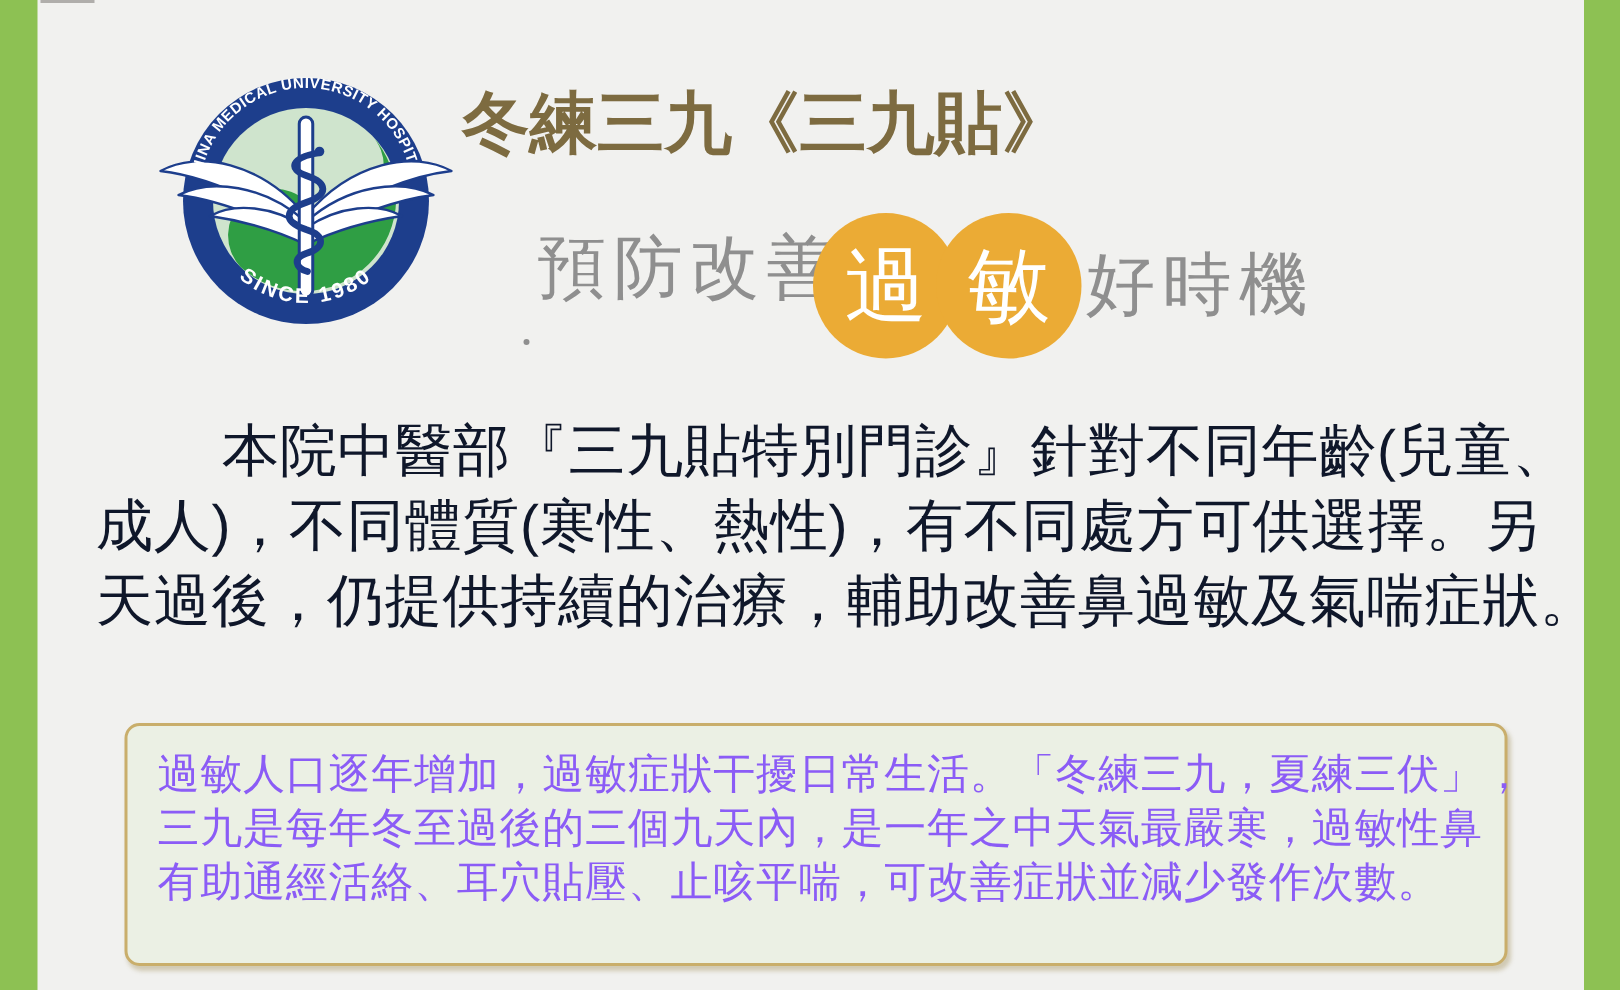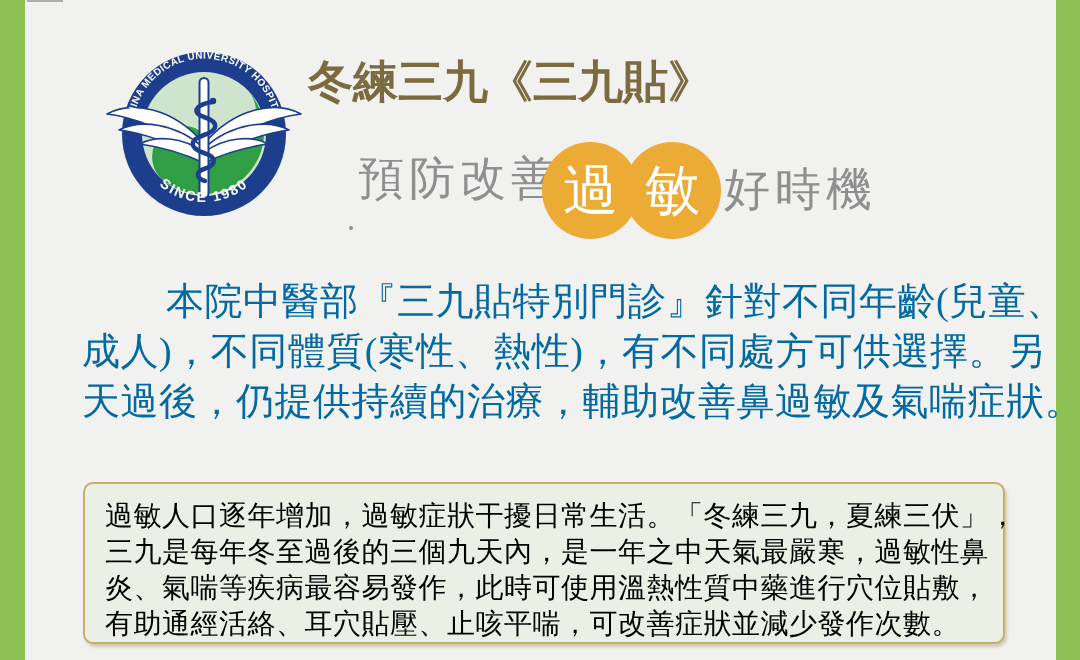--- a/index.html
+++ b/index.html
@@ -29,30 +29,30 @@
   .subtitle-suffix{left:724px;margin-top:11px;}
   .badge{position:absolute;left:542px;top:142px;display:flex;}
   .badge-circle{
     width:97px;height:97px;border-radius:50%;background:#ebab35;
     color:#ffffff;font-size:55px;font-weight:500;
     display:flex;align-items:center;justify-content:center;
   }
   .badge-circle.right{margin-left:-15px;}
   .stray-dot{position:absolute;left:349px;top:226px;width:4px;height:4px;border-radius:50%;background:#8f8f8f;}
 
-  .body-text{position:absolute;left:82px;top:276px;width:940px;color:#0369a1;font-family:Liberation Serif, serif;}
+  .body-text{position:absolute;left:64px;top:276px;width:940px;color:#0f172a;}
   .body-line{font-size:38px;line-height:50px;white-space:nowrap;letter-spacing:0.5px;}
   .body-line.indent{padding-left:84px;}
 
   .info-box{
     position:absolute;left:83px;top:482px;width:922px;height:162px;
     box-sizing:border-box;
     background:#ebf0e4;border:2px solid #c9ae6b;border-radius:10px;
     box-shadow:2px 3px 3px rgba(150,130,70,0.35);
-    padding:14px 0 0 20px;color:#000000;
+    padding:14px 0 0 20px;color:#8b5cf6;
   }
   .info-line{font-size:28px;line-height:36px;white-space:nowrap;letter-spacing:0.5px;}
 </style>
 </head>
 <body>
 
 <div class="bar left"></div>
 <div class="bar right"></div>
 <div class="edge-artifact"></div>
 
@@ -110,15 +110,14 @@
 
 <div class="body-text">
   <div class="body-line indent">本院中醫部『三九貼特別門診』針對不同年齡(兒童、</div>
   <div class="body-line">成人)，不同體質(寒性、熱性)，有不同處方可供選擇。另</div>
   <div class="body-line">天過後，仍提供持續的治療，輔助改善鼻過敏及氣喘症狀。</div>
 </div>
 
 <div class="info-box">
   <div class="info-line">過敏人口逐年增加，過敏症狀干擾日常生活。「冬練三九，夏練三伏」，</div>
   <div class="info-line">三九是每年冬至過後的三個九天內，是一年之中天氣最嚴寒，過敏性鼻</div>
-  <div class="info-line">炎、氣喘等疾病最容易發作，此時可使用溫熱性質中藥進行穴位貼敷，</div>
   <div class="info-line">有助通經活絡、耳穴貼壓、止咳平喘，可改善症狀並減少發作次數。</div>
 </div>
 
 </body></html>

